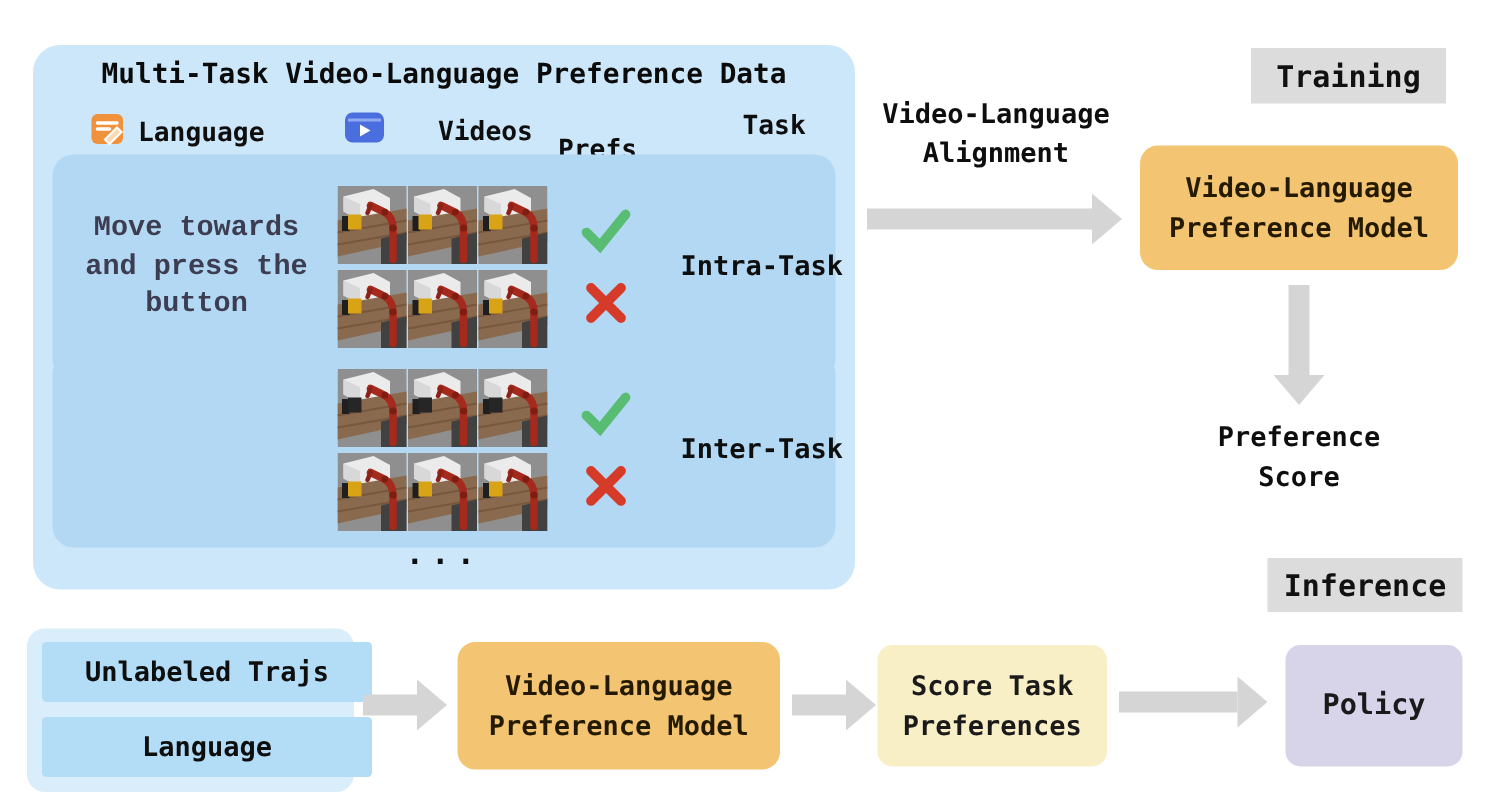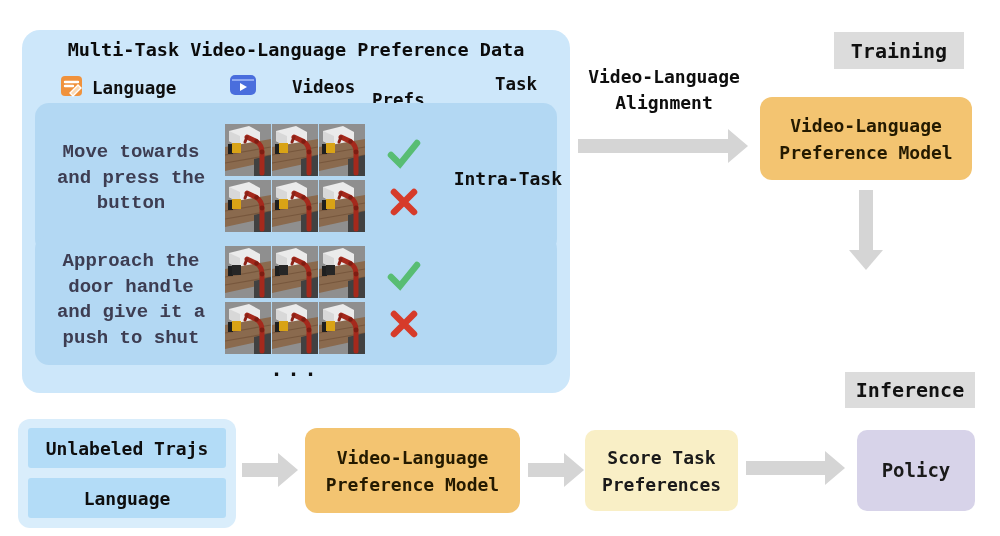--- a/index.html
+++ b/index.html
@@ -55,21 +55,21 @@
   .align-label{left:578px;top:64px;width:172px;font-size:18px;}
   .arrow-align{left:578px;top:128px;}
   .model-box-train{left:760px;top:97px;width:212px;height:83px;}
   .arrow-score{left:848px;top:190px;}
   .pref-score{left:790px;top:278px;width:152px;font-size:18px;line-height:1.5;}
 
   
   .label-inference{left:845px;top:372px;height:36px;text-align:center;}
   .inputs{position:absolute;left:18px;top:419px;width:218px;height:109px;
           background:#d9edfb;border-radius:12px;}
-  .input-box{position:absolute;left:10px;width:198px;height:40px;background:#b3dcf7;
+  .input-box{position:absolute;left:10px;width:220px;height:40px;background:#b3dcf7;
              border-radius:3px;display:flex;align-items:center;justify-content:center;
              font-size:18px;font-weight:bold;}
   .input-box-1{top:9px;}
   .input-box-2{top:59px;}
   .arrow-in{left:242px;top:452px;}
   .model-box-inf{left:305px;top:428px;width:215px;height:85px;}
   .arrow-mid{left:528px;top:452px;}
   .target-pos{left:585px;top:430px;width:153px;height:81px;}
   .rlhf-label{left:746px;top:426px;width:100px;font-size:18px;}
   .arrow-rlhf{left:746px;top:450px;}
@@ -154,44 +154,41 @@
           <path d="M4,16 L13,25 L30,4" stroke="#58bd73" stroke-width="6.5" fill="none" stroke-linecap="round"></path>
         </svg>
         <svg width="30" height="30" viewBox="0 0 30 30">
           <path d="M5,5 L25,25 M25,5 L5,25" stroke="#d63b2a" stroke-width="6.5" stroke-linecap="round"></path>
         </svg>
       </div>
       <div class="taskcol">Intra-Task</div>
     </div>
 
     <div class="prow prow-2">
-      <div class="quote">Approach the
-door handle
-and give it a
-push to shut</div>
       <div class="strips">
         <svg class="strip strip-dark" width="140" height="52" viewBox="0 0 140 52">
           <use href="#vframe"></use>
             <use href="#vframe" transform="translate(47,0)"></use>
             <use href="#vframe" transform="translate(94,0)"></use>
         </svg>
         <svg class="strip strip-yellow" width="140" height="52" viewBox="0 0 140 52">
           <use href="#vframe"></use>
             <use href="#vframe" transform="translate(47,0)"></use>
             <use href="#vframe" transform="translate(94,0)"></use>
         </svg>
       </div>
       <div class="prefcol">
         <svg width="34" height="30" viewBox="0 0 34 30">
           <path d="M4,16 L13,25 L30,4" stroke="#58bd73" stroke-width="6.5" fill="none" stroke-linecap="round"></path>
         </svg>
         <svg width="30" height="30" viewBox="0 0 30 30">
           <path d="M5,5 L25,25 M25,5 L5,25" stroke="#d63b2a" stroke-width="6.5" stroke-linecap="round"></path>
         </svg>
       </div>
+      <div class="taskcol">Inter-Task</div>
     </div>
 
     <div class="ellipsis">...</div>
   </section>
 
   <div class="section-label label-training">Training</div>
 
   <div class="free-label align-label">Video-Language
 Alignment</div>
 
@@ -201,20 +198,22 @@
   </svg>
 
   <div class="flow-box model-box model-box-train">Video-Language
 Preference Model</div>
 
   <svg class="arrow arrow-score" width="36" height="80" viewBox="0 0 36 80">
     <rect x="11" y="0" width="14" height="60" fill="#d5d5d5"></rect>
     <polygon points="1,60 18,80 35,60" fill="#d5d5d5"></polygon>
   </svg>
 
+  <div class="free-label pref-score">Preference
+Score</div>
 
   <div class="section-label label-inference">Inference</div>
 
   <div class="inputs">
     <div class="input-box input-box-1">Unlabeled Trajs</div>
     <div class="input-box input-box-2">Language</div>
   </div>
 
   <svg class="arrow arrow-in" width="56" height="36" viewBox="0 0 56 36">
     <rect x="0" y="11" width="36" height="14" fill="#d5d5d5"></rect>

